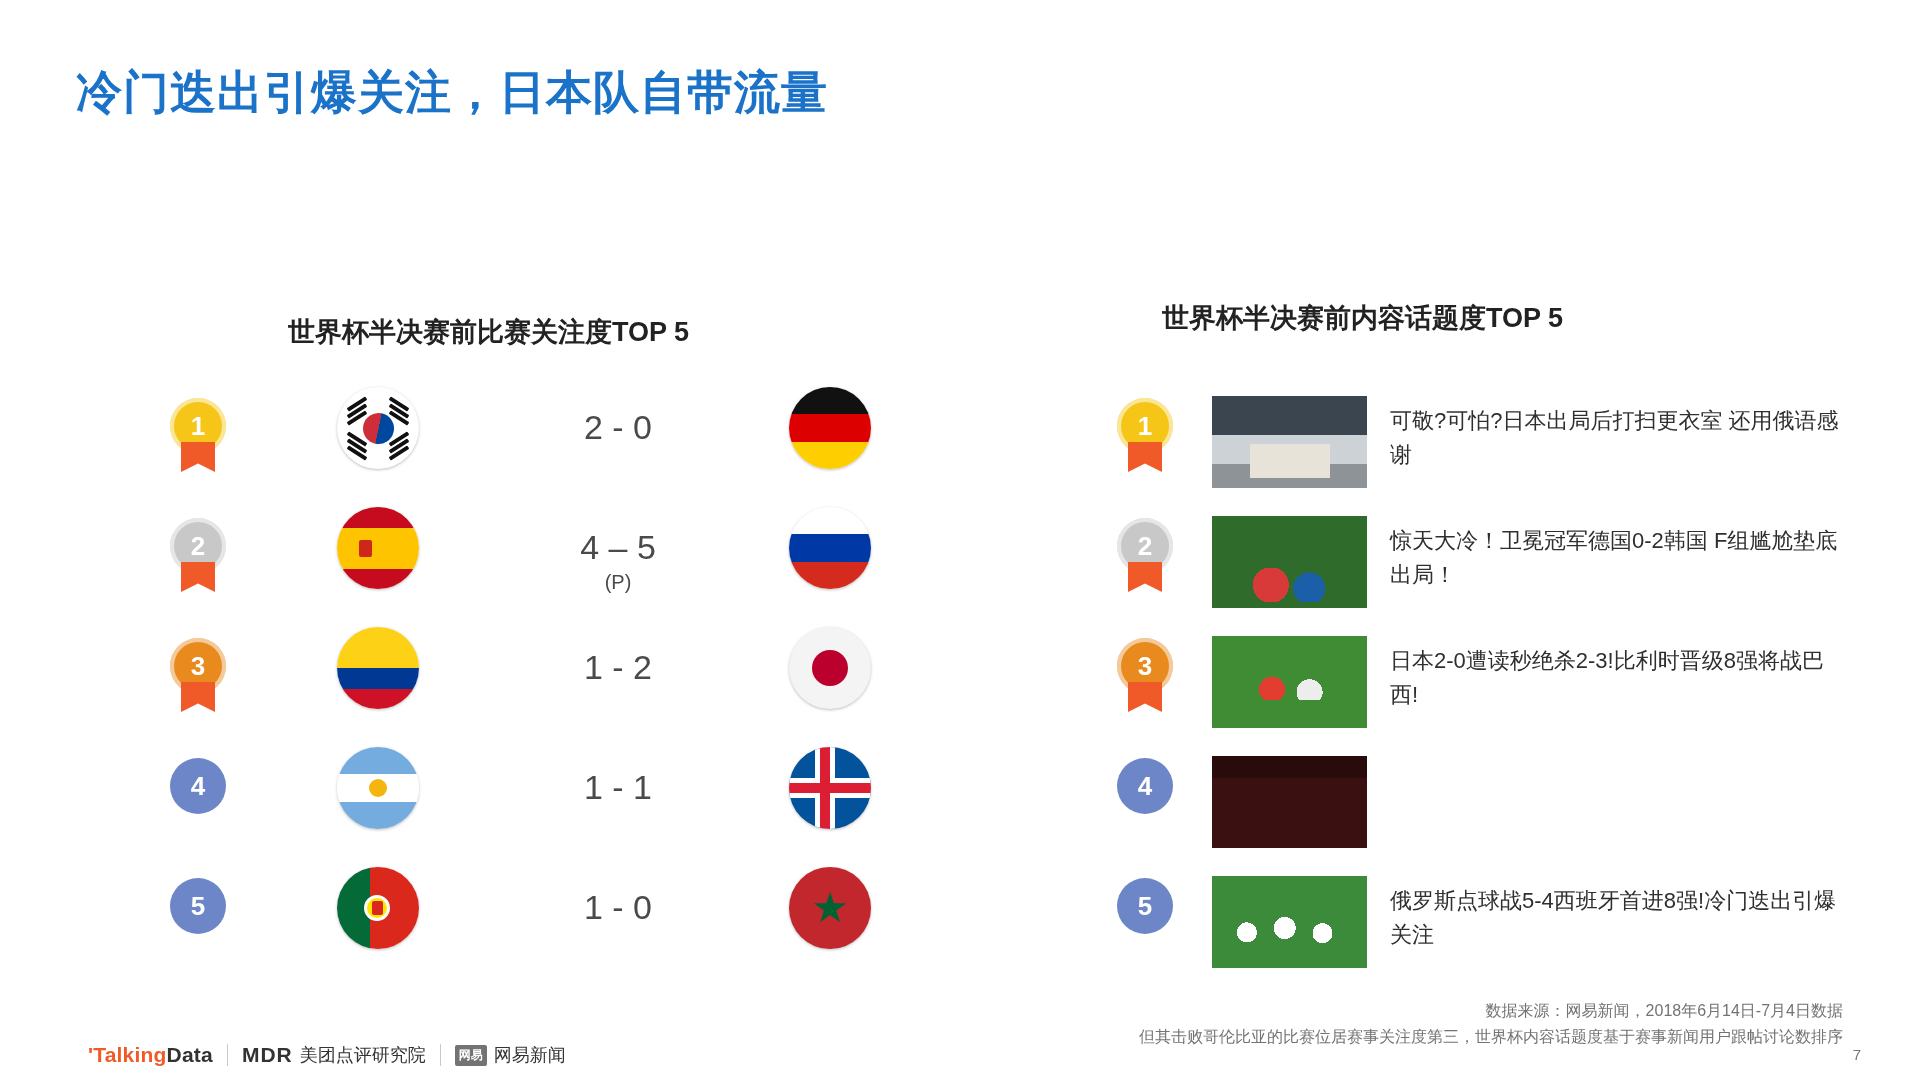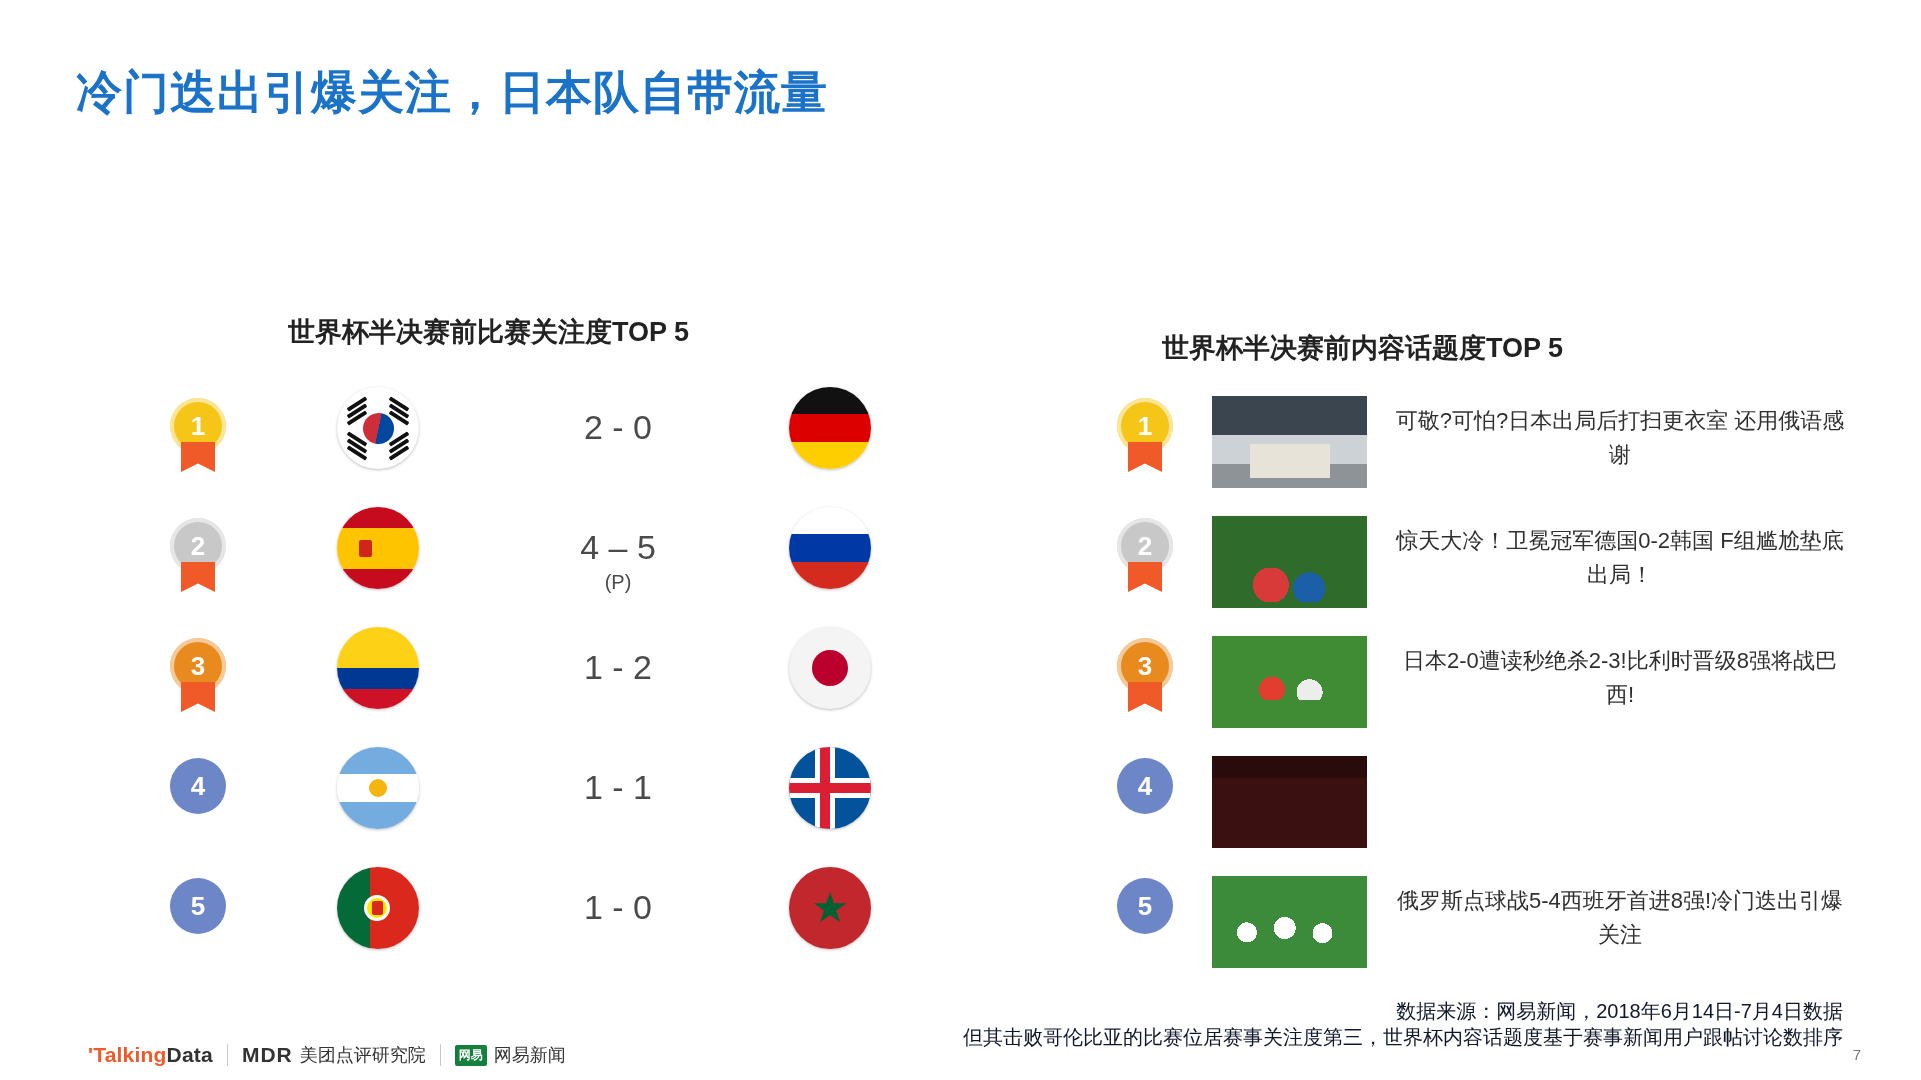--- a/index.html
+++ b/index.html
@@ -22,21 +22,21 @@
     font-size:23px;line-height:38px;color:#3d3d3d;
     text-align:justify;
   }
 
   
   .sec-title{
     position:absolute;font-size:27px;font-weight:bold;color:#222;
     white-space:nowrap;
   }
   #sec-left{left:288px;top:314px;}
-  #sec-right{left:1162px;top:330px;}
+  #sec-right{left:1162px;top:300px;}
 
   
   .rank{
     position:absolute;width:62px;height:62px;
   }
   .rank .disc{
     position:absolute;left:0;top:0;width:56px;height:56px;border-radius:50%;
     display:flex;align-items:center;justify-content:center;
     color:#fff;font-size:26px;font-weight:bold;
     box-shadow:inset 0 0 0 4px rgba(255,255,255,.55);
@@ -165,42 +165,42 @@
     background:repeating-linear-gradient(90deg,#b51b1b 0 9px,#7d1111 9px 16px);}
   .t4::after{content:"";position:absolute;left:0;top:0;width:100%;height:22px;background:#2a0b0b;}
   .t5 .sky{background:linear-gradient(#3c8b3a 0 100%);}
   .t5::before{content:"";position:absolute;left:0;top:62px;width:100%;height:6px;background:#fff;opacity:.7;}
   .t5::after{content:"";position:absolute;left:16px;top:30px;width:126px;height:44px;
     background:radial-gradient(circle at 15% 60%,#fff 0 10px,transparent 10px),
                radial-gradient(circle at 45% 50%,#fff 0 11px,transparent 11px),
                radial-gradient(circle at 75% 62%,#fff 0 10px,transparent 10px);}
 
   .item-text{
-    position:absolute;width:460px;font-size:22px;line-height:34px;color:#2f2f2f;text-align:center;
+    position:absolute;width:460px;font-size:22px;line-height:34px;color:#2f2f2f;
   }
 
   
   .foot{
-    position:absolute;right:78px;text-align:right;color:#0f172a;font-size:20px;line-height:26px;
+    position:absolute;right:78px;text-align:right;color:#737373;font-size:16px;line-height:26px;
     white-space:nowrap;
   }
   #foot1{top:998px;}
   #foot2{top:1024px;}
   .pagenum{position:absolute;right:60px;top:1046px;font-size:15px;color:#777;}
 
   
   .footer{position:absolute;left:88px;top:1043px;display:flex;align-items:center;gap:14px;}
   .td-logo{display:flex;align-items:center;font-size:21px;font-weight:bold;color:#f05a28;letter-spacing:.2px;}
   .td-logo .td-dark{color:#333;}
   .divider{width:1px;height:22px;background:#c9c9c9;}
   .mdr{display:flex;align-items:center;gap:7px;}
   .mdr .m{font-size:21px;font-weight:bold;color:#333;letter-spacing:1px;}
   .mdr .cn{font-size:18px;color:#333;}
   .ne{display:flex;align-items:center;gap:7px;}
-  .ne .badge{background:#15803d;color:#fff;font-size:12px;padding:2px 4px;border-radius:2px;font-weight:bold;}
+  .ne .badge{background:#737373;color:#fff;font-size:12px;padding:2px 4px;border-radius:2px;font-weight:bold;}
   .ne .cn{font-size:18px;color:#333;}
 </style>
 </head>
 <body>
 
 <div class="slide">
 
   <div class="title">冷门迭出引爆关注，日本队自带流量</div>
 
   <div class="sec-title" id="sec-left">世界杯半决赛前比赛关注度TOP 5</div>

